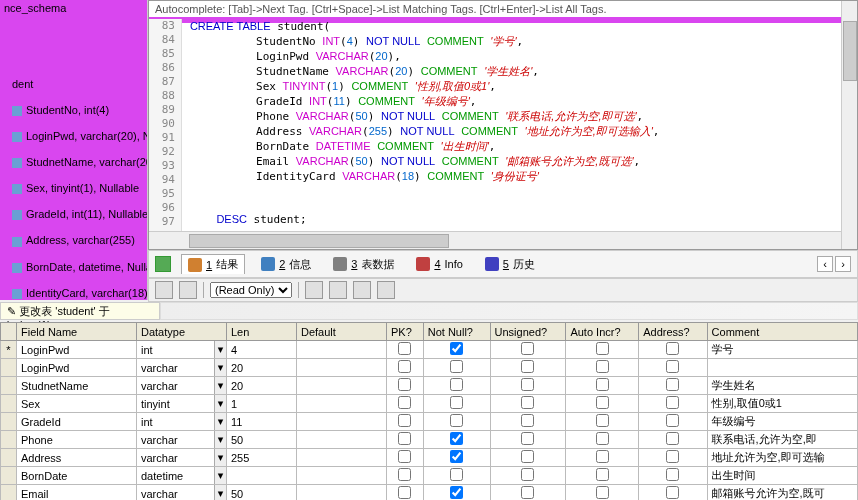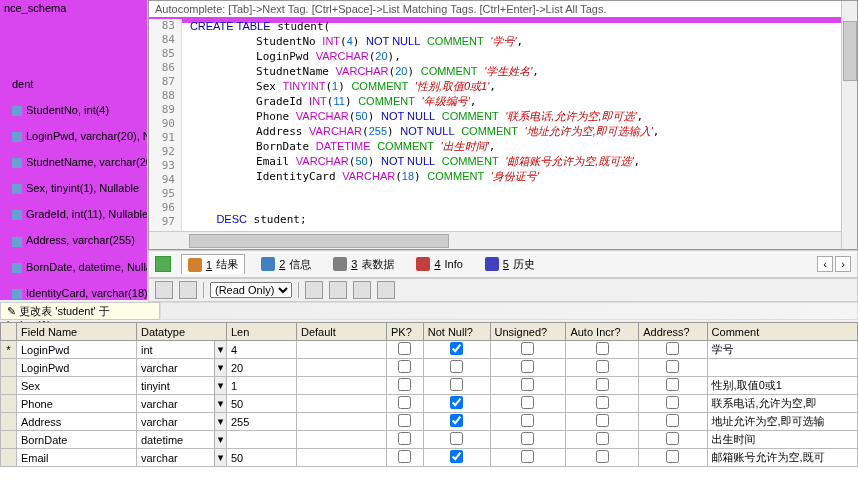--- a/index.html
+++ b/index.html
@@ -167,33 +167,59 @@
           <td style="width:90px"></td>
           <td class="chk"><input type="checkbox" style=""></td>
           <td class="chk"><input type="checkbox" style=""></td>
           <td class="chk"><input type="checkbox" style=""></td>
           <td class="chk"><input type="checkbox" style=""></td>
           <td class="chk"><input type="checkbox" style=""></td>
           <td></td>
         </tr>
         <tr>
           <td class="rowmark"></td>
+          <td style="width:120px">StudnetName</td>
+          <td style="width:90px;position:relative">varchar<span class="dd" style="position:absolute;right:0;top:0;bottom:0;line-height:16px">▾</span></td>
+          <td style="width:70px">20</td>
+          <td style="width:90px"></td>
+          <td class="chk"><input type="checkbox" style=""></td>
+          <td class="chk"><input type="checkbox" style=""></td>
+          <td class="chk"><input type="checkbox" style=""></td>
+          <td class="chk"><input type="checkbox" style=""></td>
+          <td class="chk"><input type="checkbox" style=""></td>
+          <td>学生姓名</td>
+        </tr>
+        <tr>
+          <td class="rowmark"></td>
           <td style="width:120px">Sex</td>
           <td style="width:90px;position:relative">tinyint<span class="dd" style="position:absolute;right:0;top:0;bottom:0;line-height:16px">▾</span></td>
           <td style="width:70px">1</td>
           <td style="width:90px"></td>
           <td class="chk"><input type="checkbox" style=""></td>
           <td class="chk"><input type="checkbox" style=""></td>
           <td class="chk"><input type="checkbox" style=""></td>
           <td class="chk"><input type="checkbox" style=""></td>
           <td class="chk"><input type="checkbox" style=""></td>
           <td>性别,取值0或1</td>
         </tr>
         <tr>
           <td class="rowmark"></td>
+          <td style="width:120px">GradeId</td>
+          <td style="width:90px;position:relative">int<span class="dd" style="position:absolute;right:0;top:0;bottom:0;line-height:16px">▾</span></td>
+          <td style="width:70px">11</td>
+          <td style="width:90px"></td>
+          <td class="chk"><input type="checkbox" style=""></td>
+          <td class="chk"><input type="checkbox" style=""></td>
+          <td class="chk"><input type="checkbox" style=""></td>
+          <td class="chk"><input type="checkbox" style=""></td>
+          <td class="chk"><input type="checkbox" style=""></td>
+          <td>年级编号</td>
+        </tr>
+        <tr>
+          <td class="rowmark"></td>
           <td style="width:120px">Phone</td>
           <td style="width:90px;position:relative">varchar<span class="dd" style="position:absolute;right:0;top:0;bottom:0;line-height:16px">▾</span></td>
           <td style="width:70px">50</td>
           <td style="width:90px"></td>
           <td class="chk"><input type="checkbox" style=""></td>
           <td class="chk"><input type="checkbox" checked="" style=""></td>
           <td class="chk"><input type="checkbox" style=""></td>
           <td class="chk"><input type="checkbox" style=""></td>
           <td class="chk"><input type="checkbox" style=""></td>
           <td>联系电话,允许为空,即</td>

